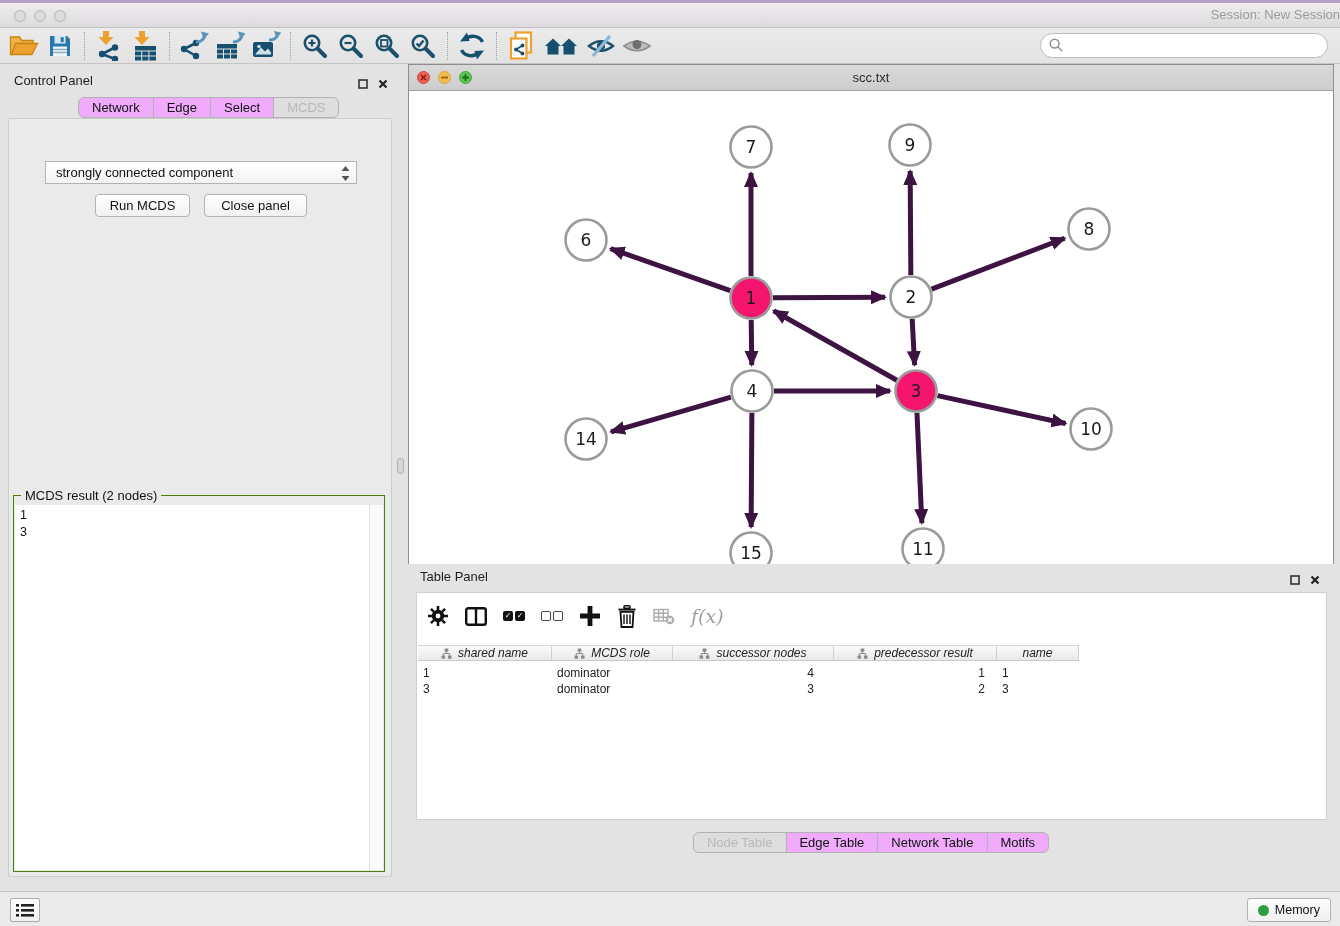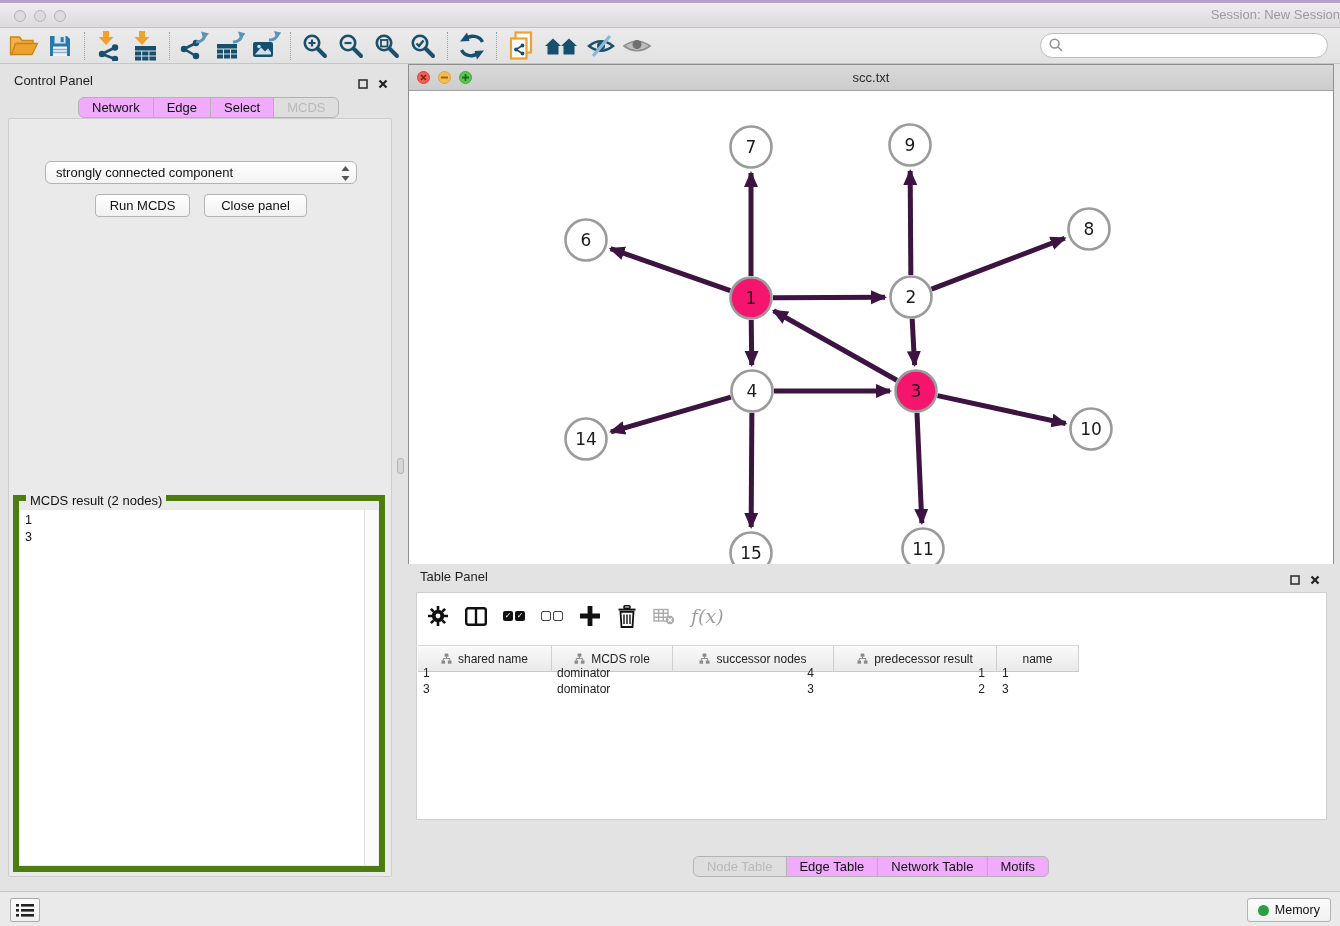--- a/index.html
+++ b/index.html
@@ -26,26 +26,26 @@
   .panel-head { position:absolute; left:0; top:0; width:100%; height:26px;text-decoration:underline; }
   .panel-head .ptitle { position:absolute; left:14px; top:5px; font-size:13px; color:#1e1e1e; }
   .head-icons { position:absolute; right:12px; top:7px; display:flex; gap:10px; align-items:center; }
   .tabgroup { display:inline-flex; background:#f0abfc; border:1px solid #b2b2b2; border-radius:6px; overflow:hidden; height:21px; }
   .tab { font-size:13px; color:#111; padding:2px 13px; border-left:1px solid #b2b2b2; cursor:default; white-space:nowrap; }
   .tab:first-child { border-left:none; }
   .tab.selected { background:#dedede; color:#b9b9b9; }
   #cp-tabs { position:absolute; left:78px; top:29px; }
   #cp-inner { position:absolute; left:8px; top:50px; width:384px; height:759px; background:#eaeaea; border:1px solid #cdcdcd; border-radius:2px; }
   #opt-label { position:absolute; left:0; top:18px; width:100%; text-align:center; font-size:13px; color:#111; }
-  #criterion-select { position:absolute; left:36px; top:42px; width:312px; height:23px; background:linear-gradient(#fff,#f3f3f3); border:1px solid #b3b3b3; border-radius:6px; font-size:13px; color:#111; display:flex; align-items:center; padding-left:10px; }
+  #criterion-select { position:absolute; left:36px; top:42px; width:312px; height:23px; background:linear-gradient(#fff,#f3f3f3); border:1px solid #b3b3b3; border-radius:0; font-size:13px; color:#111; display:flex; align-items:center; padding-left:10px; }
   #criterion-select .stepper { position:absolute; right:5px; top:3px; }
   .btn { background:linear-gradient(#fff,#f1f1f1); border:1px solid #b3b3b3; border-radius:4px; font-size:13px; color:#111; height:23px; display:inline-flex; align-items:center; justify-content:center; font-family:inherit; }
   #run-btn { position:absolute; left:86px; top:75px; width:95px; }
   #closepanel-btn { position:absolute; left:195px; top:75px; width:103px; }
-  #result-box { position:absolute; left:4px; top:376px; width:372px; height:377px; border:6px solid #4d7c0f; }
+  #result-box { position:absolute; left:4px; top:376px; width:372px; height:377px; border:1px solid #4d7c0f; }
   #result-box .legend { position:absolute; left:7px; top:-8px; background:#eaeaea; padding:0 4px; font-size:13px; color:#111; }
   #result-white { position:absolute; left:1px; right:1px; top:9px; bottom:1px; background:#fff; }
   #result-text { position:absolute; left:0; top:0; right:14px; bottom:0; font-size:12.5px; line-height:17px; color:#111; padding:2px 5px; white-space:pre; overflow:hidden; }
   #result-scroll { position:absolute; right:0; top:0; bottom:0; width:14px; background:#fbfbfb; border-left:1px solid #e2e2e2; }
 
   
   #net-window { left:408px; top:64px; width:926px; height:528px; background:#fff; border:1px solid #8e8e8e; }
   #net-titlebar { position:absolute; left:0; top:0; width:100%; height:26px; background:linear-gradient(#d9d9d9,#cdcdcd); border-bottom:1px solid #a3a3a3; }
   .traffic { position:absolute; left:8px; top:6px; display:flex; gap:8px; }
   .tl { width:13px; height:13px; border-radius:50%; display:flex; align-items:center; justify-content:center; }
@@ -60,28 +60,28 @@
   
   #table-panel { left:408px; top:564px; width:926px; height:290px; background:#e3e3e3; }
   #tp-white { position:absolute; left:8px; top:28px; width:911px; height:228px; background:#fff; border:1px solid #cfcfcf; }
   #tp-toolbar { position:absolute; left:10px; top:8px; height:30px; display:flex; align-items:center; gap:16px; }
   .tp-ic { display:flex; align-items:center; justify-content:center; }
   .checkpair { display:flex; gap:2px; }
   .cb { width:10px; height:10px; border-radius:2px; }
   .cb.checked { background:#111; color:#fff; font-size:8px; line-height:10px; text-align:center; }
   .cb.empty { border:1.6px solid #444; background:#fff; }
   .fx { font-family:"DejaVu Serif", serif; font-style:italic; font-size:19px; color:#9e9e9e; }
-  #tbl-header { position:absolute; left:1px; top:52px; display:flex; height:27px; }
+  #tbl-header { position:absolute; left:1px; top:52px; display:flex; height:16px;font-style:italic; }
   .th { background:linear-gradient(#fafafa,#e9e9e9); border-right:1px solid #d0d0d0; border-top:1px solid #d8d8d8; border-bottom:1px solid #c9c9c9; font-size:12px; color:#222; display:flex; align-items:center; justify-content:center; gap:6px; }
   #tbl-body { position:absolute; left:1px; top:72px; }
   .tr { display:flex; height:16px; }
   .td { font-size:12px; color:#222; line-height:16px; padding:0 5px; white-space:nowrap; overflow:hidden; }
   .td.r { text-align:right; padding-right:20px; }
   .td.r2 { text-align:right; padding-right:12px; }
-  #tp-tabs { position:absolute; left:50%; transform:translateX(-50%); top:268px;margin-top:24px; }
+  #tp-tabs { position:absolute; left:50%; transform:translateX(-50%); top:268px; }
 
   
   #status-bar { left:0; top:891px; width:1340px; height:35px; background:#eaeaea; border-top:1px solid #c6c6c6; }
   #list-btn { position:absolute; left:10px; top:6px; width:30px; height:24px; background:linear-gradient(#fcfcfc,#efefef); border:1px solid #ababab; border-radius:2px; display:flex; align-items:center; justify-content:center; }
   #memory-btn { position:absolute; right:9px; top:6px; height:24px; background:linear-gradient(#fcfcfc,#f1f1f1); border:1px solid #b2b2b2; border-radius:3px; display:flex; align-items:center; gap:6px; padding:0 10px; font-size:12.5px; color:#111; }
   #memory-btn .dot { width:11px; height:11px; border-radius:50%; background:#2f9e41; }
 </style>
 </head>
 <body>
 

